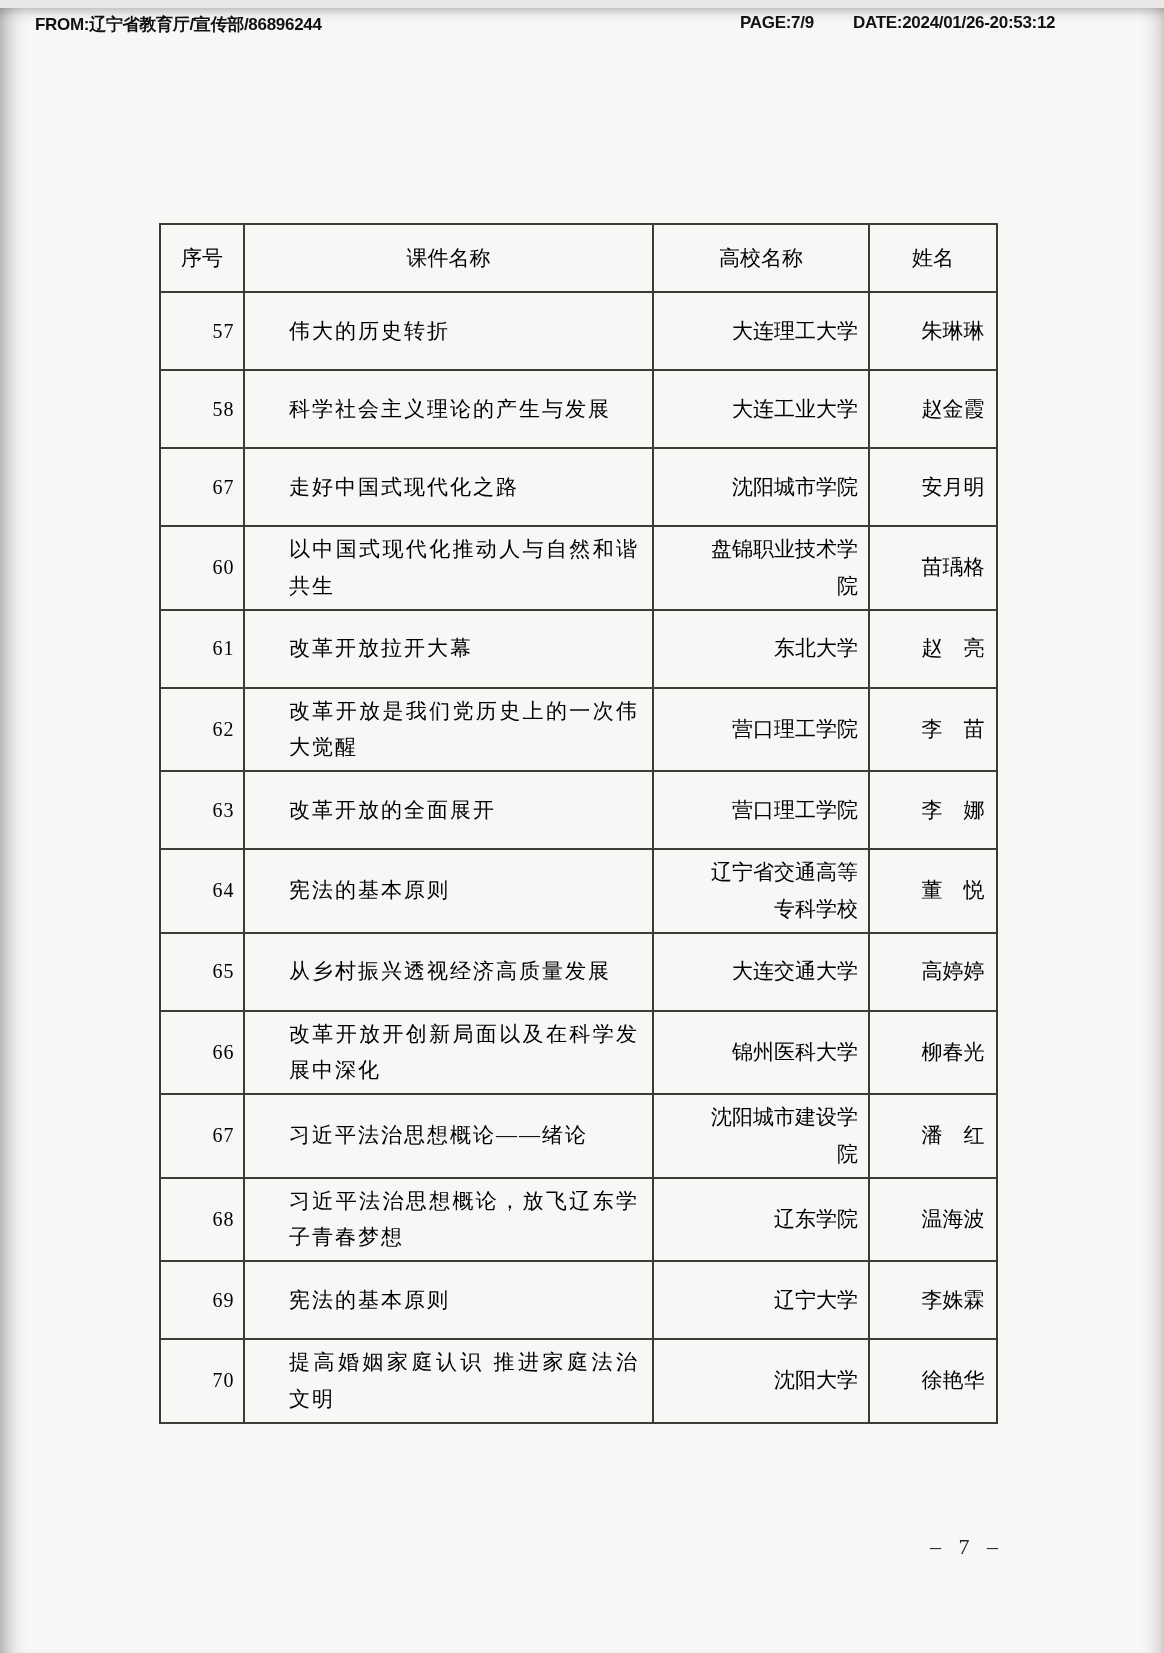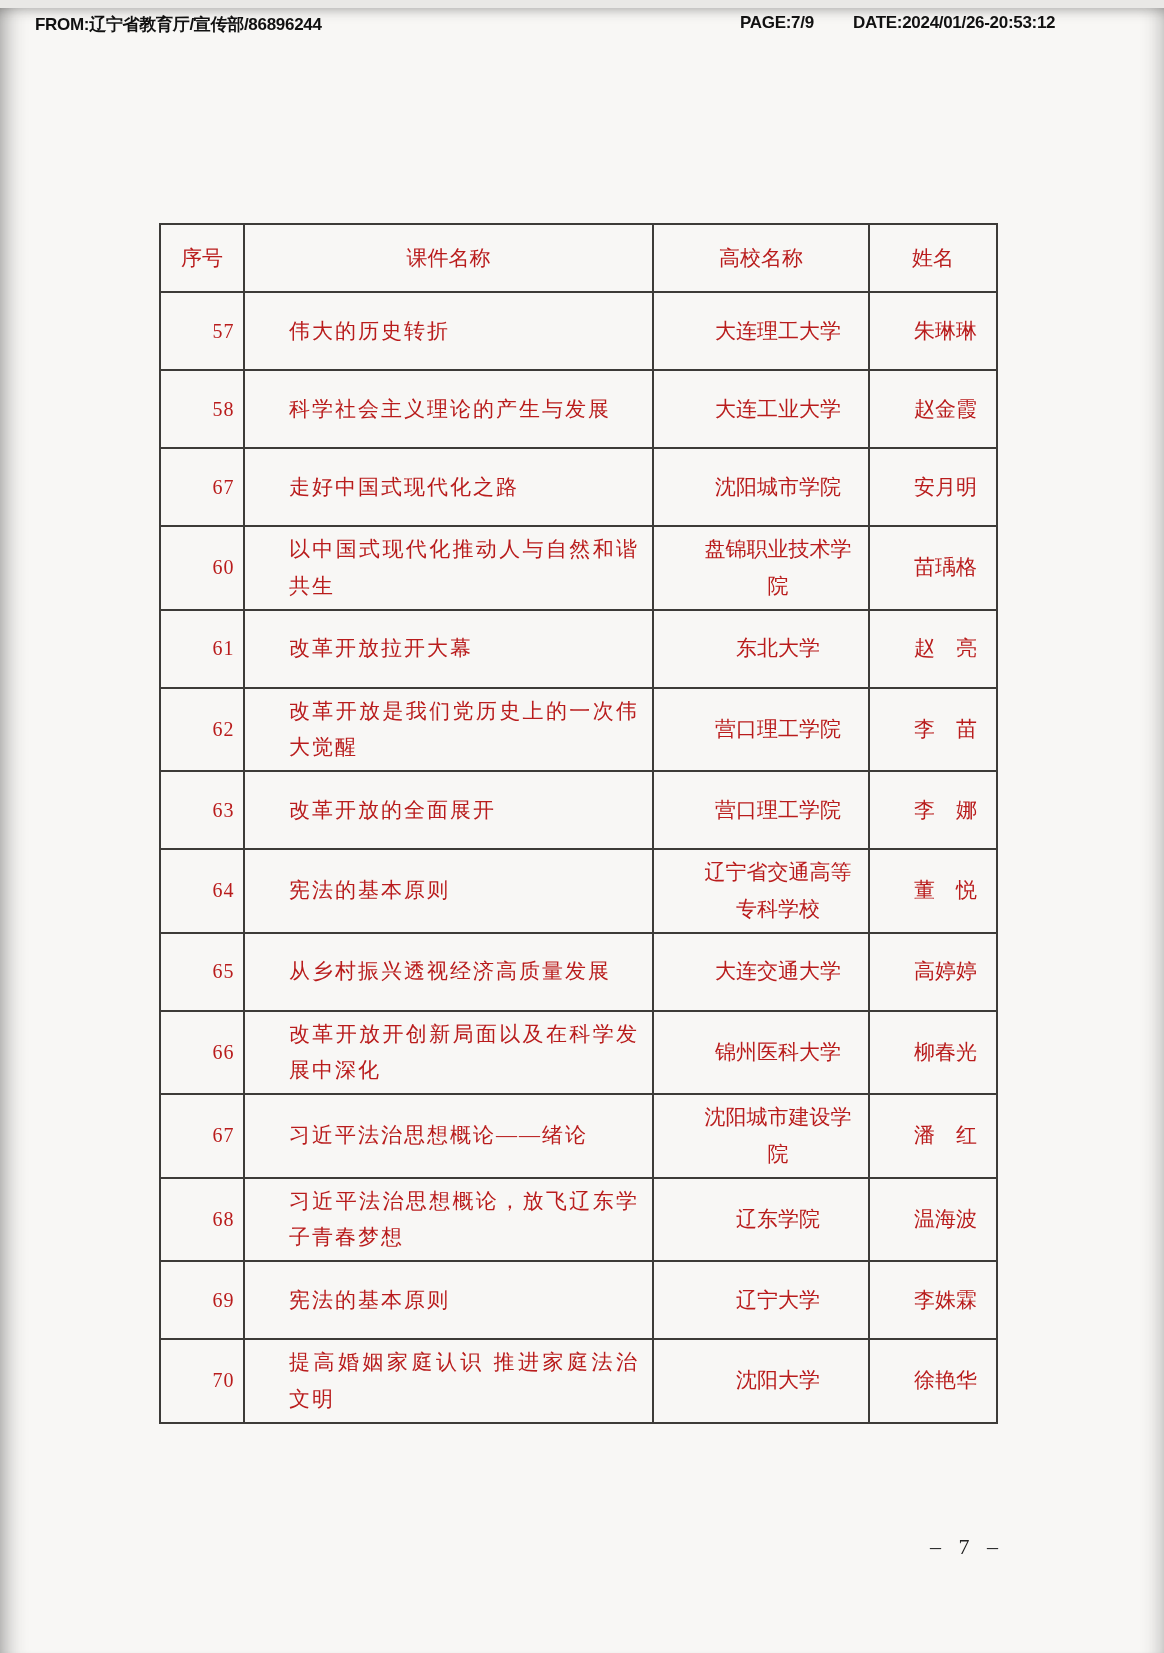--- a/index.html
+++ b/index.html
@@ -40,21 +40,21 @@
   
   table.courseware {
     position: absolute;
     left: 159px;
     top: 215px;
     width: 837px;
     border-collapse: collapse;
     table-layout: fixed;
     font-family: "Liberation Serif", serif;
     font-size: 21px;
-    color: #b91c1c;
+    color: #000000;
   }
   table.courseware col.c-no     { width: 84px;  }
   table.courseware col.c-course { width: 409px; }
   table.courseware col.c-school { width: 216px; }
   table.courseware col.c-name   { width: 128px; }
 
   table.courseware th,
   table.courseware td {
     border: 2px solid #3d3b38;
     vertical-align: middle;
@@ -65,22 +65,22 @@
   table.courseware thead th { height: 64px; text-align: center; }
   table.courseware tbody td { height: 68px; padding-left: 44px; }
 
   td.td-no     { text-align: center; font-size: 20px; letter-spacing: 1px; }
   td.td-course {
     text-align: justify;
     text-align-last: left;
     padding: 4px 13px;
     letter-spacing: 2px;
   }
-  td.td-school { text-align: center; padding: 4px 10px; }
-  td.td-name   { text-align: left; padding: 4px 4px; }
+  td.td-school { text-align: right; padding: 4px 10px; }
+  td.td-name   { text-align: center; padding: 4px 4px; }
 
   
   .page-number {
     position: absolute;
     top: 1526px;
     left: 930px;
     font-size: 22px;
     letter-spacing: 6px;
     color: #222;
   }

